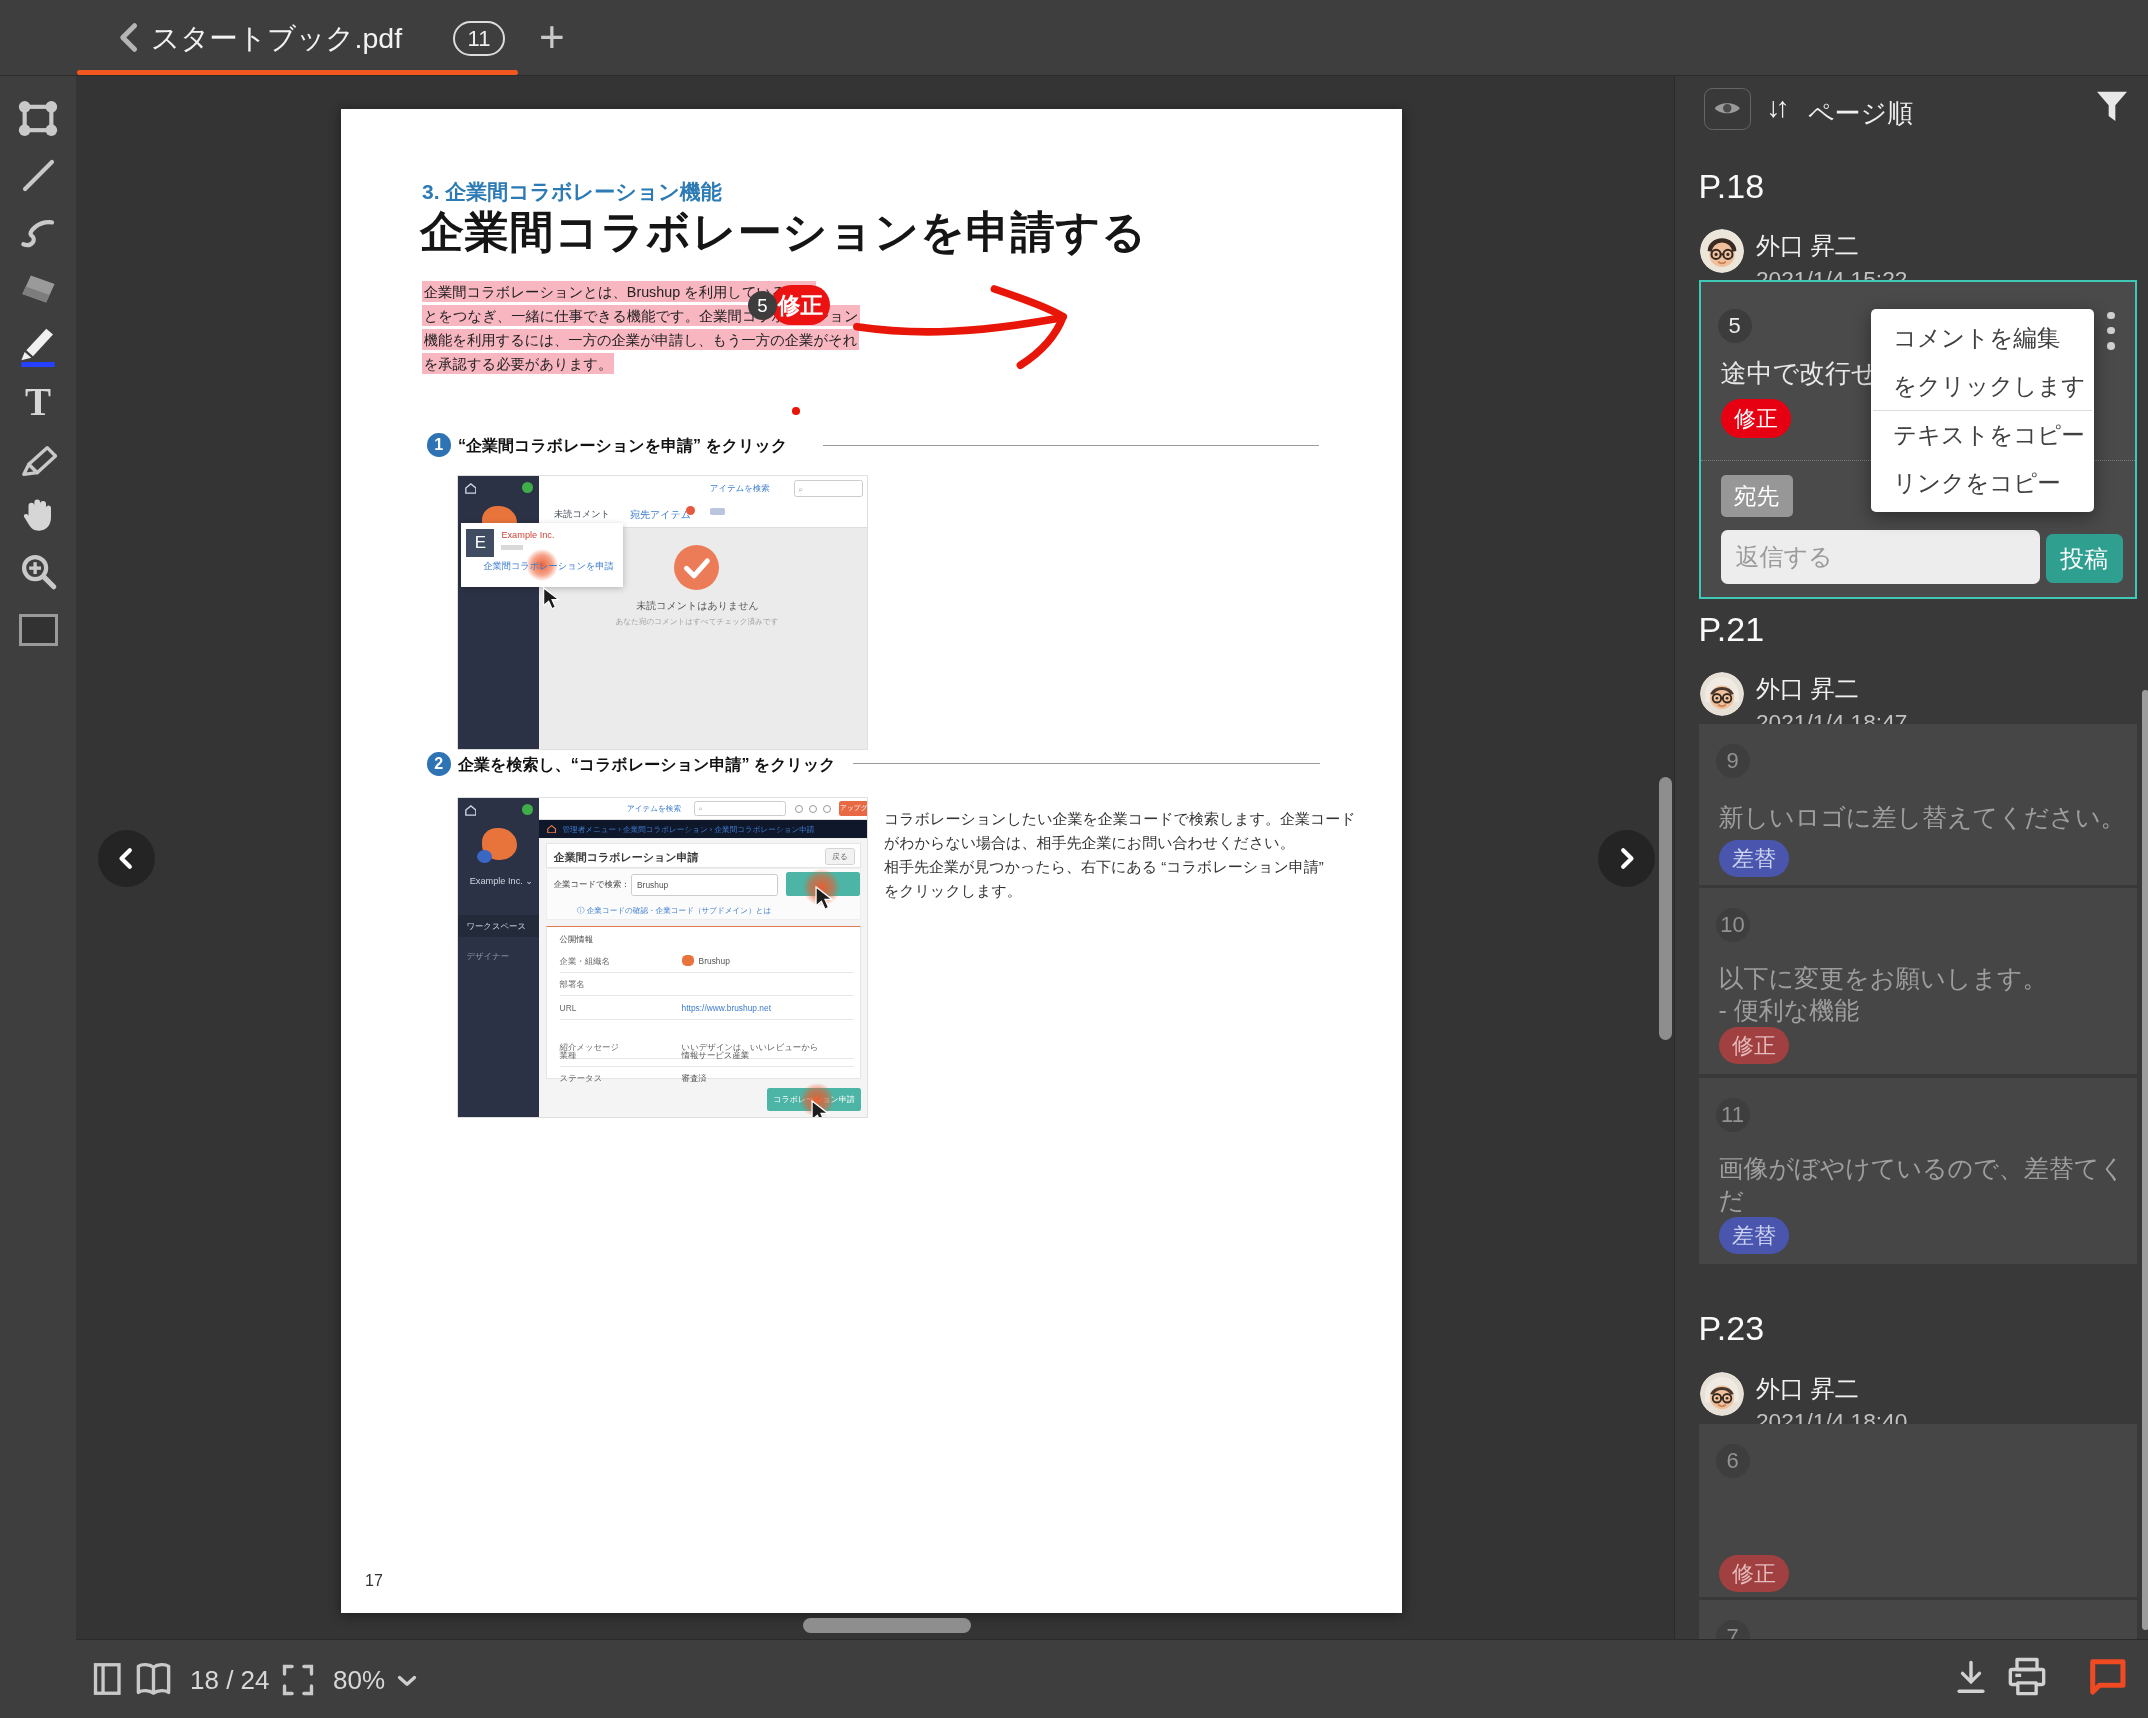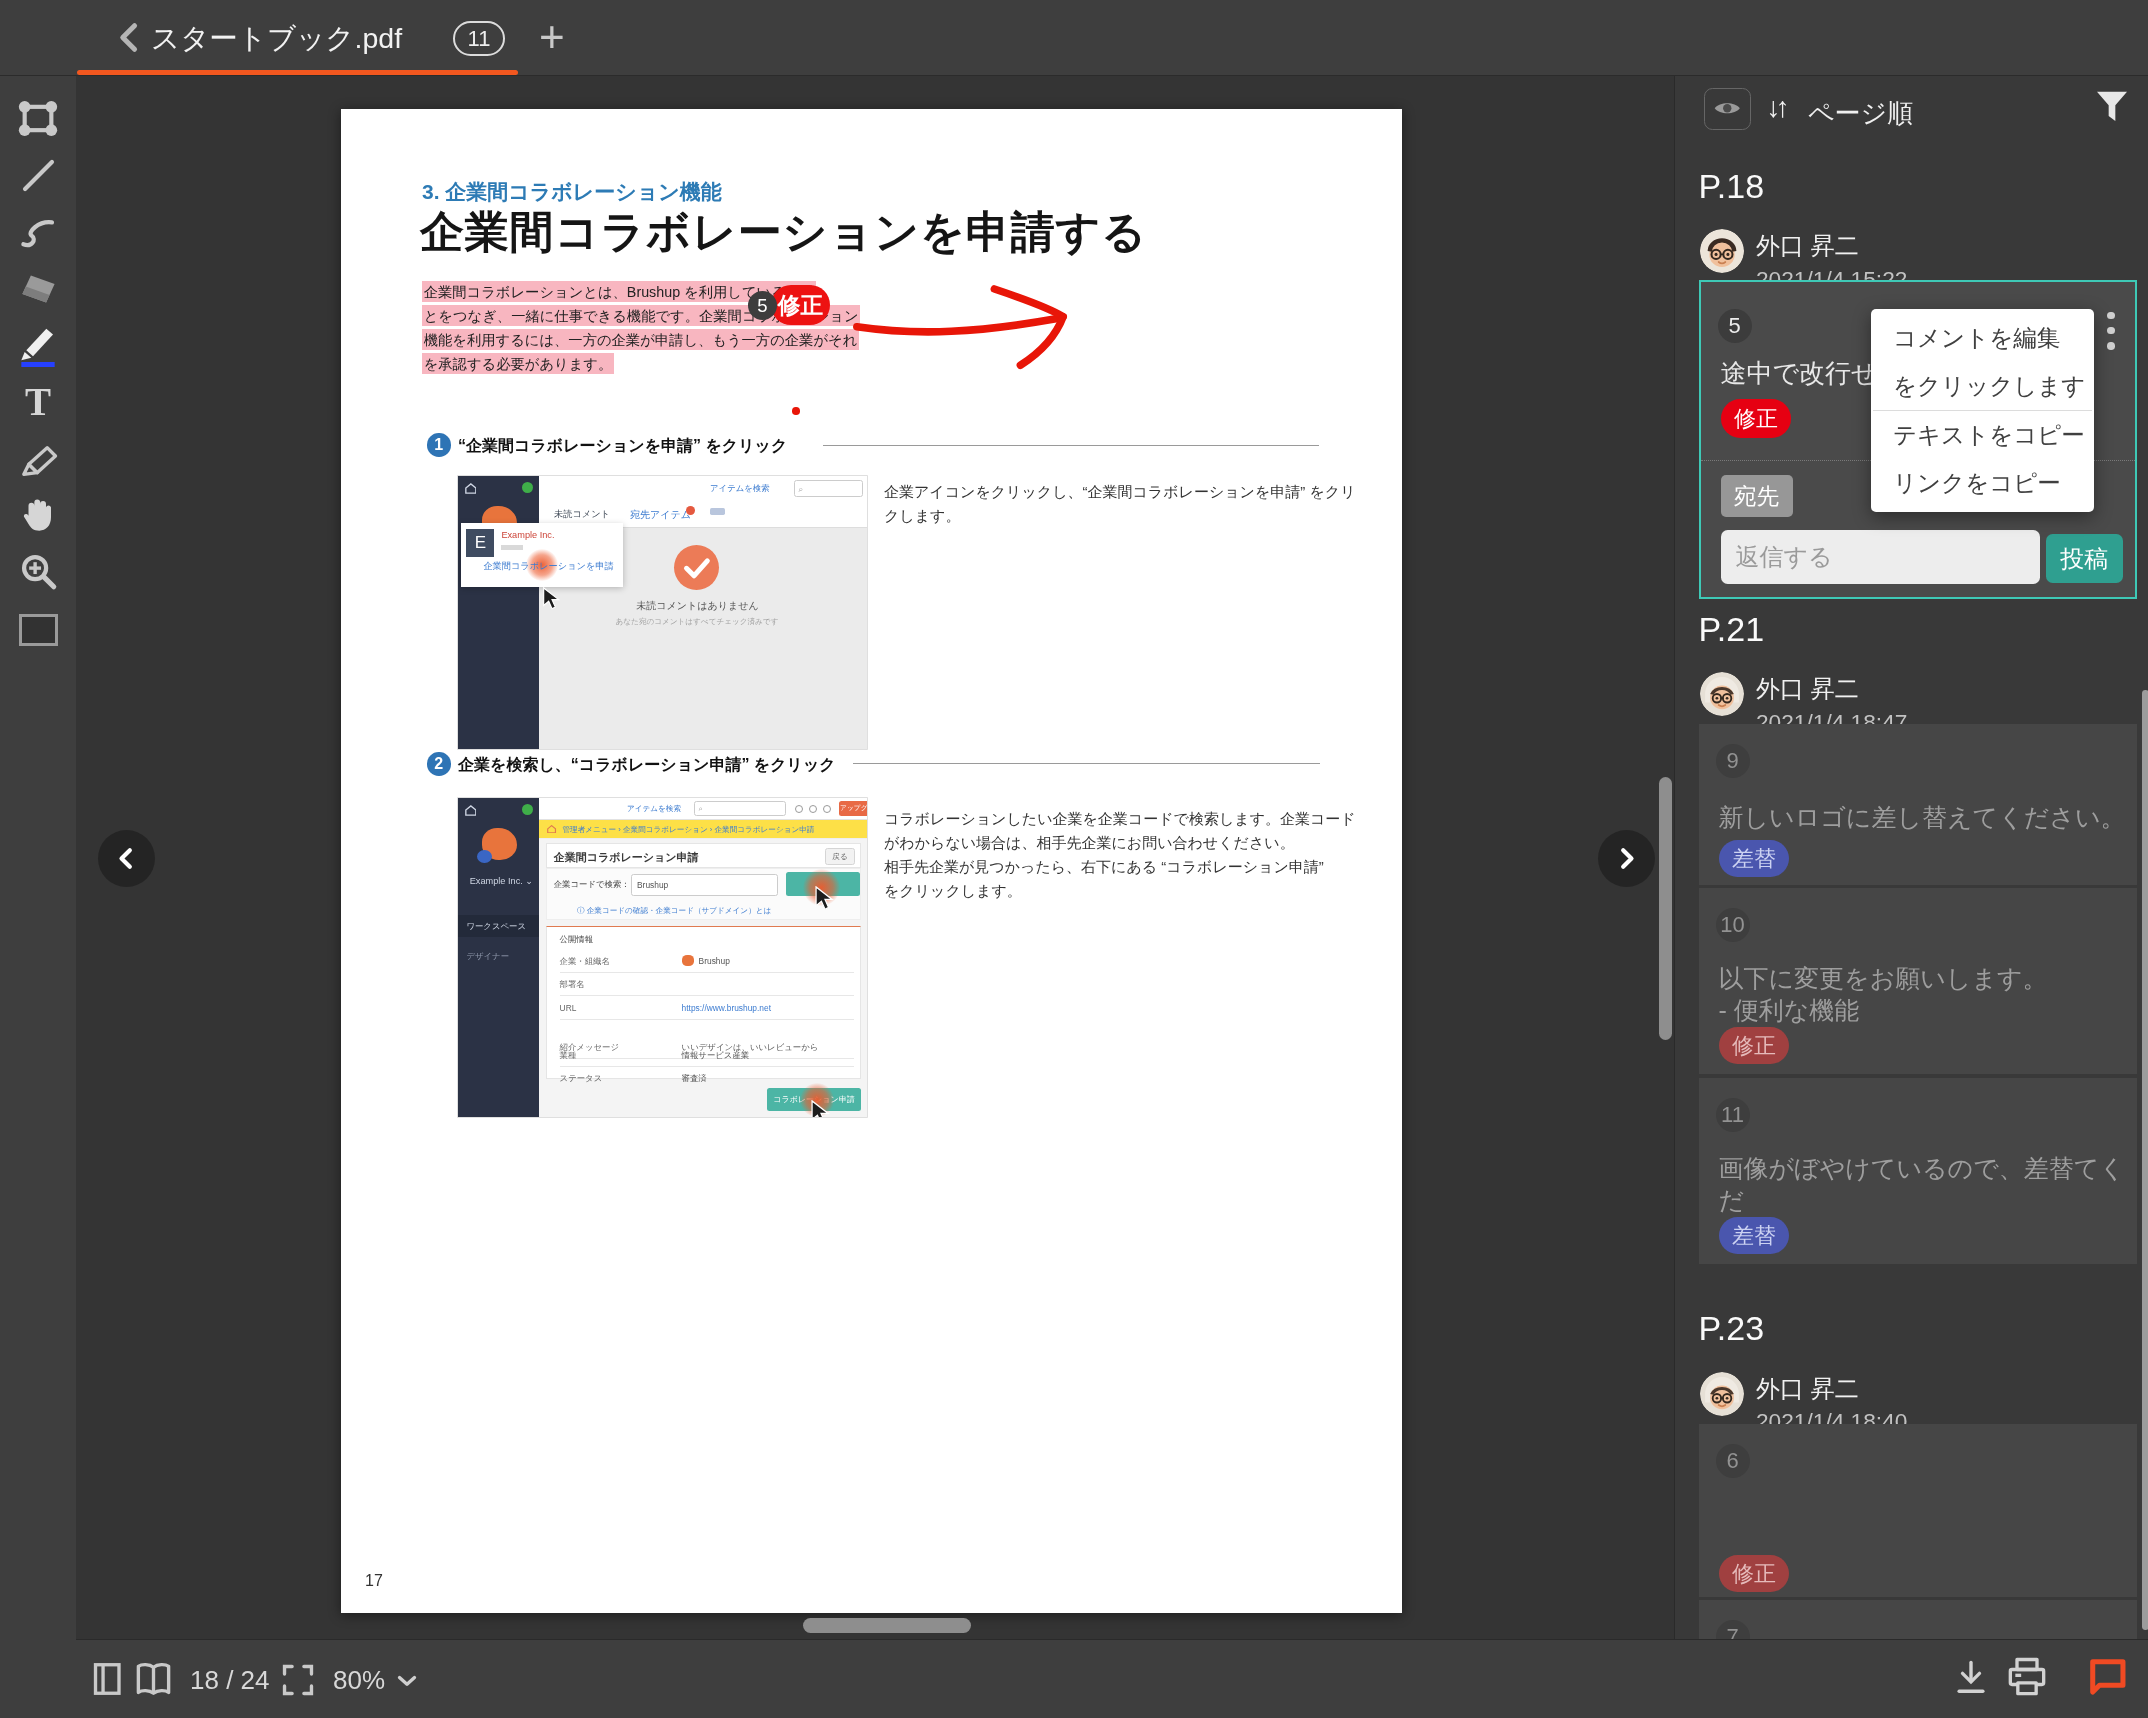--- a/index.html
+++ b/index.html
@@ -201,24 +201,20 @@
 
       <svg class="abs" style="left:0;top:0;pointer-events:none;" width="1061" height="1504" viewBox="0 0 1265 1792">
         <path d="M615,259 C690,270 760,266 856,249" fill="none" stroke="#e81608" stroke-width="9" stroke-linecap="round"></path>
         <path d="M779,214 C818,227 850,240 861,247" fill="none" stroke="#e81608" stroke-width="9" stroke-linecap="round"></path>
         <path d="M861,247 C852,271 832,291 810,305" fill="none" stroke="#e81608" stroke-width="9" stroke-linecap="round"></path>
       </svg>
 
       <div class="step-circle" style="left:86px;top:324px;">1</div>
       <div class="step-head" style="left:117px;top:327px;">“企業間コラボレーションを申請” をクリック</div>
       <div class="step-rule" style="left:482px;top:336px;width:496px;"></div>
-      <div class="caption" style="left:543px;top:371px;">
-        <div>企業アイコンをクリックし、“企業間コラボレーションを申請” をクリ</div>
-        <div>クします。</div>
-      </div>
 
       <div class="shot" style="left:117px;top:367px;width:409px;height:273px;">
         <div style="position:absolute;left:81px;top:0;right:0;height:52px;background:#fff;border-bottom:0.8px solid #ddd;"></div>
         <div class="mini-side">
           <svg class="abs" style="left:6.7px;top:6.7px;" width="11.7" height="11" viewBox="0 0 14 13">
               <path d="M1 6 L7 1 L13 6 V12 H1 Z" fill="none" stroke="#cfd6e4" stroke-width="1.6"></path>
             </svg>
           <div class="mini-green" style="left:64px;top:5.9px;"></div>
           <div class="mini-logo" style="left:23.5px;top:30px;width:35px;height:32px;">
               <i></i>
@@ -278,21 +274,21 @@
           <div class="mini-co" style="left:8.4px;top:153px;font-size:8.4px;color:#8f98ac;">デザイナー</div>
         </div>
         <div class="mini-topbar" style="height:22px;border-bottom:0.8px solid #e2e2e2;">
           <div class="abs tinyblue" style="left:88px;top:5.9px;font-size:7.6px;">アイテムを検索</div>
           <div class="abs" style="left:155px;top:3.4px;width:92px;height:14.3px;background:#fff;border:0.8px solid #ccc;border-radius:2.5px;font-size:7.6px;color:#999;padding:1.7px 3.4px;">⌕</div>
           <div class="abs" style="left:256px;top:6.7px;width:8.4px;height:8.4px;border-radius:50%;border:0.8px solid #9a9a9a;"></div>
           <div class="abs" style="left:270px;top:6.7px;width:8.4px;height:8.4px;border-radius:50%;border:0.8px solid #9a9a9a;"></div>
           <div class="abs" style="left:284px;top:6.7px;width:8.4px;height:8.4px;border-radius:50%;border:0.8px solid #9a9a9a;"></div>
           <div class="abs" style="left:300px;top:3.4px;width:50px;height:15px;background:#e86a45;border-radius:2.5px;color:#fff;font-size:6.7px;display:flex;align-items:center;justify-content:center;">アップグレード</div>
         </div>
-        <div class="abs" style="left:81px;top:22px;right:0;height:18.5px;background:#fde047;border-bottom:0.8px solid #eee;">
+        <div class="abs" style="left:81px;top:22px;right:0;height:18.5px;background:#0f172a;border-bottom:0.8px solid #eee;">
           <svg class="abs" style="left:8.4px;top:5px;" width="9.2" height="8.4" viewBox="0 0 14 13">
               <path d="M1 6 L7 1 L13 6 V12 H1 Z" fill="none" stroke="#e07a50" stroke-width="1.8"></path>
             </svg>
           <div class="abs tinyblue" style="left:23.5px;top:5px;font-size:7.6px;">管理者メニュー › 企業間コラボレーション › 企業間コラボレーション申請</div>
         </div>
         <div class="abs" style="left:88px;top:45px;width:315px;height:25px;background:#fff;border:0.8px solid #e5e5e5;">
           <div class="abs" style="left:6.7px;top:5.9px;font-size:11px;font-weight:bold;color:#3a3a3a;">企業間コラボレーション申請</div>
           <div class="abs" style="right:5px;top:4.2px;width:30px;height:17px;background:#f2f2f2;border:0.8px solid #d5d5d5;border-radius:2.5px;font-size:7.6px;color:#666;display:flex;align-items:center;justify-content:center;">戻る</div>
         </div>
         <div class="abs" style="left:88px;top:70px;width:315px;height:52px;background:#fbfbfb;border:0.8px solid #eee;">

